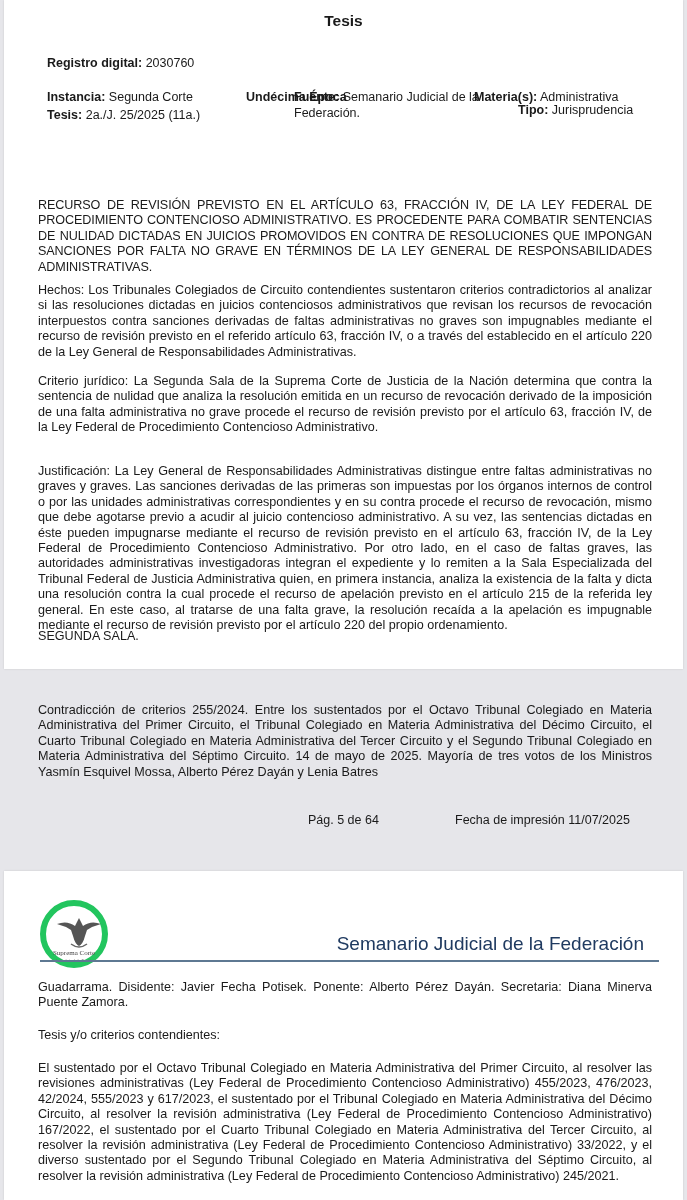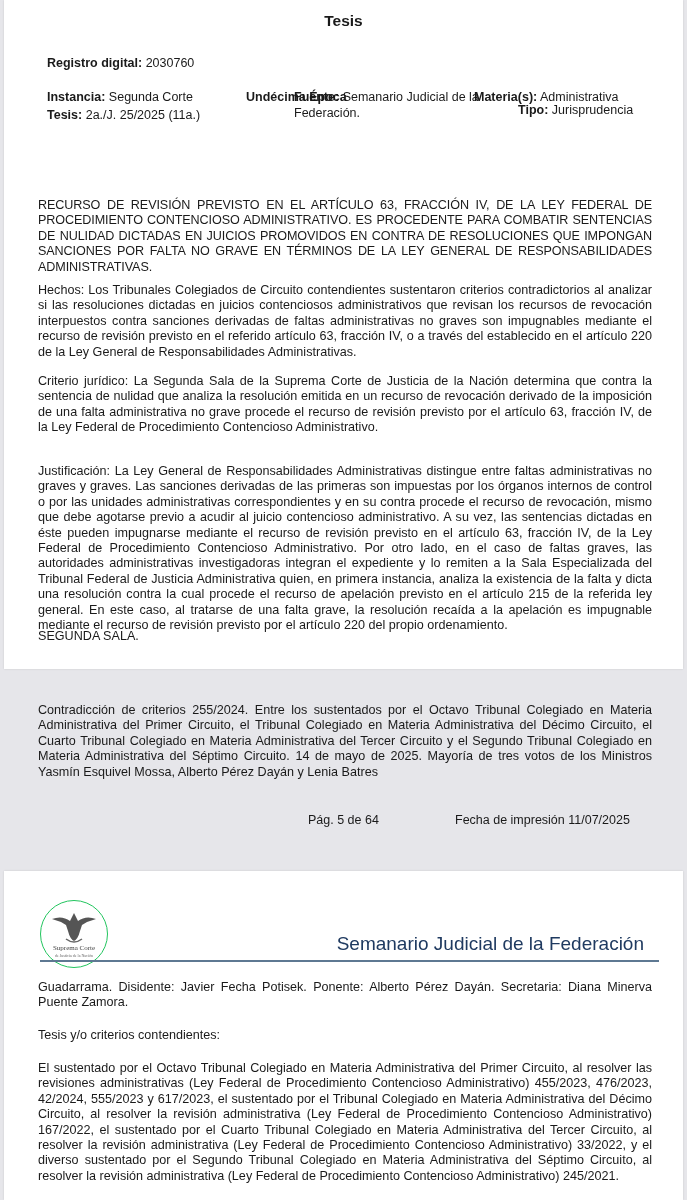--- a/index.html
+++ b/index.html
@@ -30,21 +30,21 @@
       position: absolute; left: 34px; width: 614px;
       font-size: 12.6px; line-height: 15.4px;
       text-align: justify;
     }
     .upper { letter-spacing: -0.1px; }
     .footer { position: absolute; top: 813px; font-size: 12.5px; }
 
     .logo {
       position: absolute; left: 36px; top: 29px;
       width: 68px; height: 68px; border-radius: 50%;
-      border: 1px solid #22c55e; background: #fff;
+      border: 6px solid #22c55e; background: #fff;
     }
     .logo svg { position: absolute; left: 9px; top: 8px; }
     .logo .logo-text1 {
       position: absolute; top: 43px; width: 100%; text-align: center;
       font-family: "Liberation Serif", serif; font-size: 7px; color: #444;
     }
     .logo .logo-text2 {
       position: absolute; top: 52px; width: 100%; text-align: center;
       font-family: "Liberation Serif", serif; font-size: 4px; color: #666;
     }

